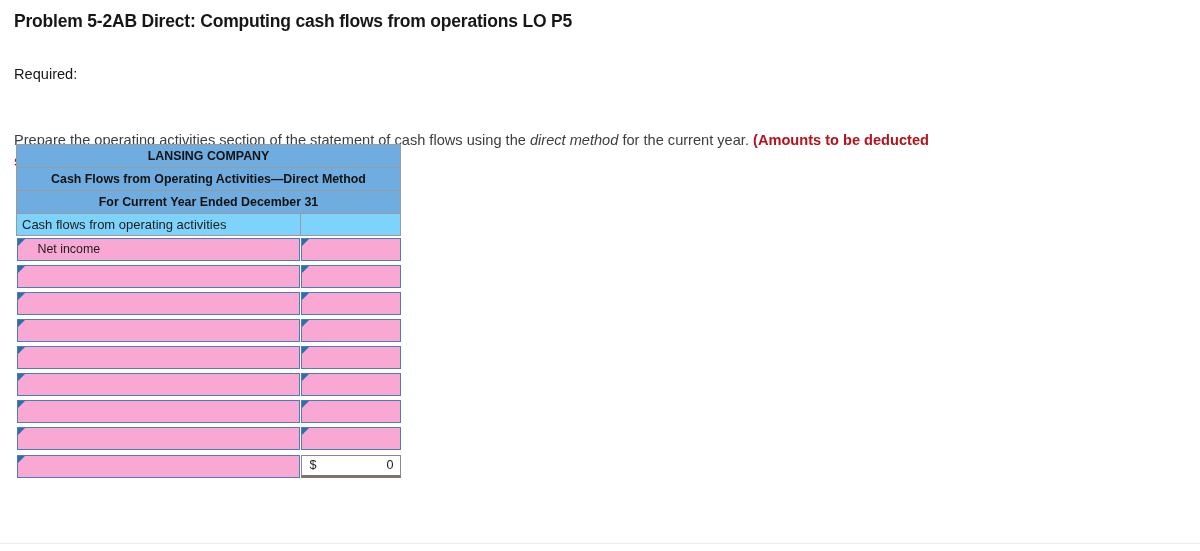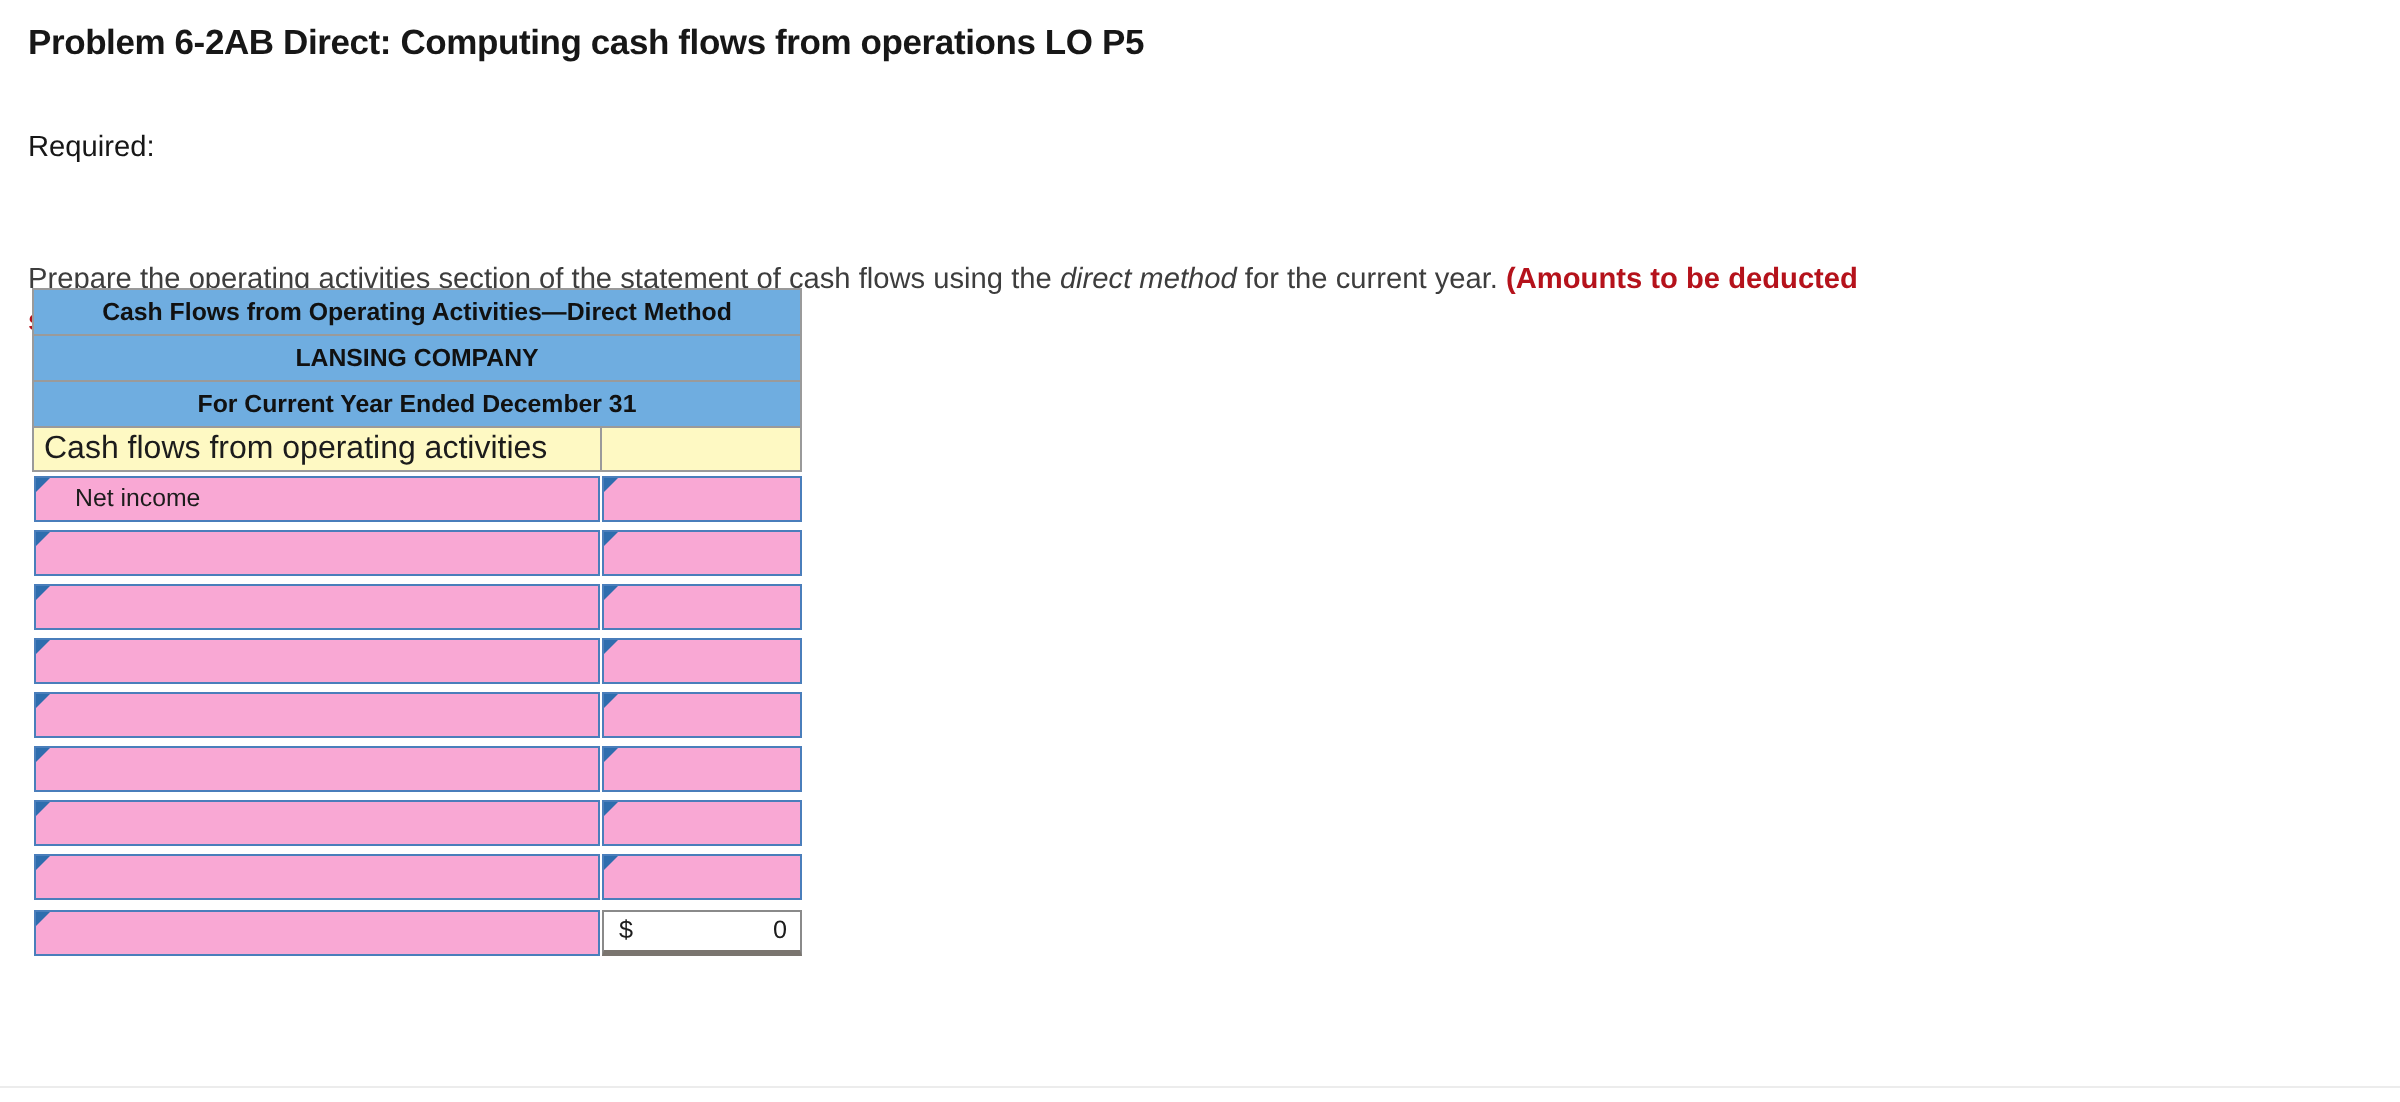--- a/index.html
+++ b/index.html
@@ -87,24 +87,24 @@
     font-weight: bold;
     font-size: 12.4px;
     color: #111111;
     height: 22px;
     line-height: 22px;
     white-space: nowrap;
   }
 
   .section-row td {
     border: 1px solid #9a9a9a;
-    background: #fef9c3;
+    background: #7dd3fc;
     height: 21px;
     line-height: 21px;
-    font-size: 16px;
+    font-size: 13px;
     color: #1c1c1c;
   }
   .section-row td.lbl {
     padding-left: 5px;
     text-align: left;
   }
 
   
   .input-row td {
     background: transparent;
@@ -174,41 +174,41 @@
     width: 1200px;
     height: 1px;
     background: #ececec;
   }
 </style>
 </head>
 <body>
 
 <div class="page">
 
-  <div class="question-title">Problem 6-2AB Direct: Computing cash flows from operations LO P5</div>
+  <div class="question-title">Problem 5-2AB Direct: Computing cash flows from operations LO P5</div>
 
   <div class="required-block">
     <span class="required-label">Required:</span>
     <span class="required-body">
       <span>Prepare the operating activities section of the statement of cash flows using the </span><span class="italic-term">direct method</span><span> for the current year. </span><span class="red-note">(Amounts to be deducted should be indicated with a minus sign.)</span>
     </span>
   </div>
 
   <table class="worksheet">
     <colgroup>
       <col class="c-label">
       <col class="c-amount">
     </colgroup>
     <tbody>
 
       <tr class="hdr-row">
+        <td colspan="2">LANSING COMPANY</td>
+      </tr>
+      <tr class="hdr-row">
         <td colspan="2">Cash Flows from Operating Activities—Direct Method</td>
-      </tr>
-      <tr class="hdr-row">
-        <td colspan="2">LANSING COMPANY</td>
       </tr>
       <tr class="hdr-row">
         <td colspan="2">For Current Year Ended December 31</td>
       </tr>
 
       <tr class="section-row">
         <td class="lbl">Cash flows from operating activities</td>
         <td class="amt"></td>
       </tr>
 

